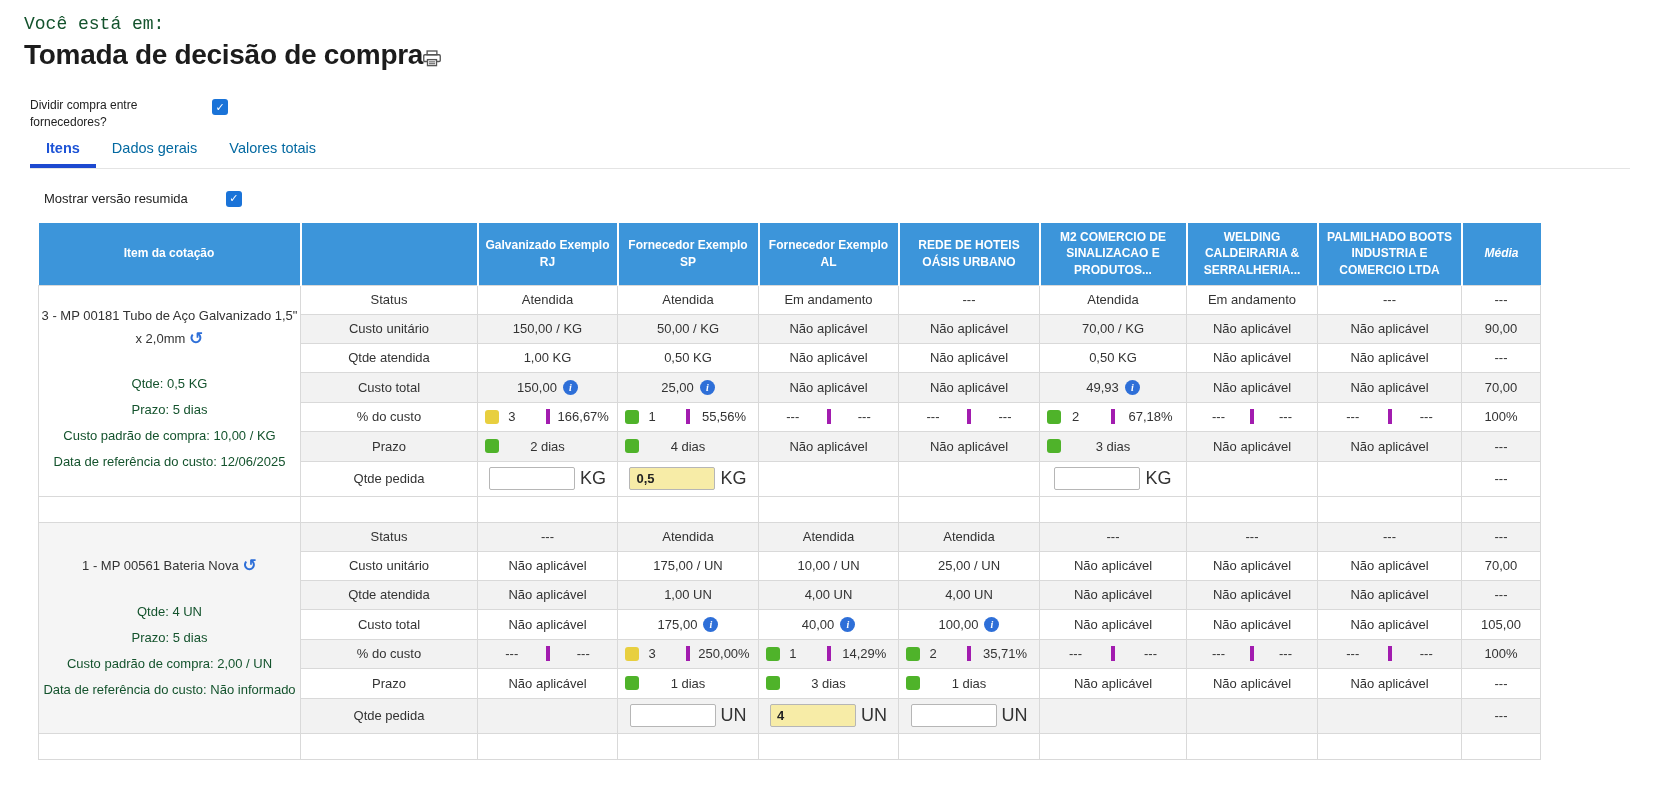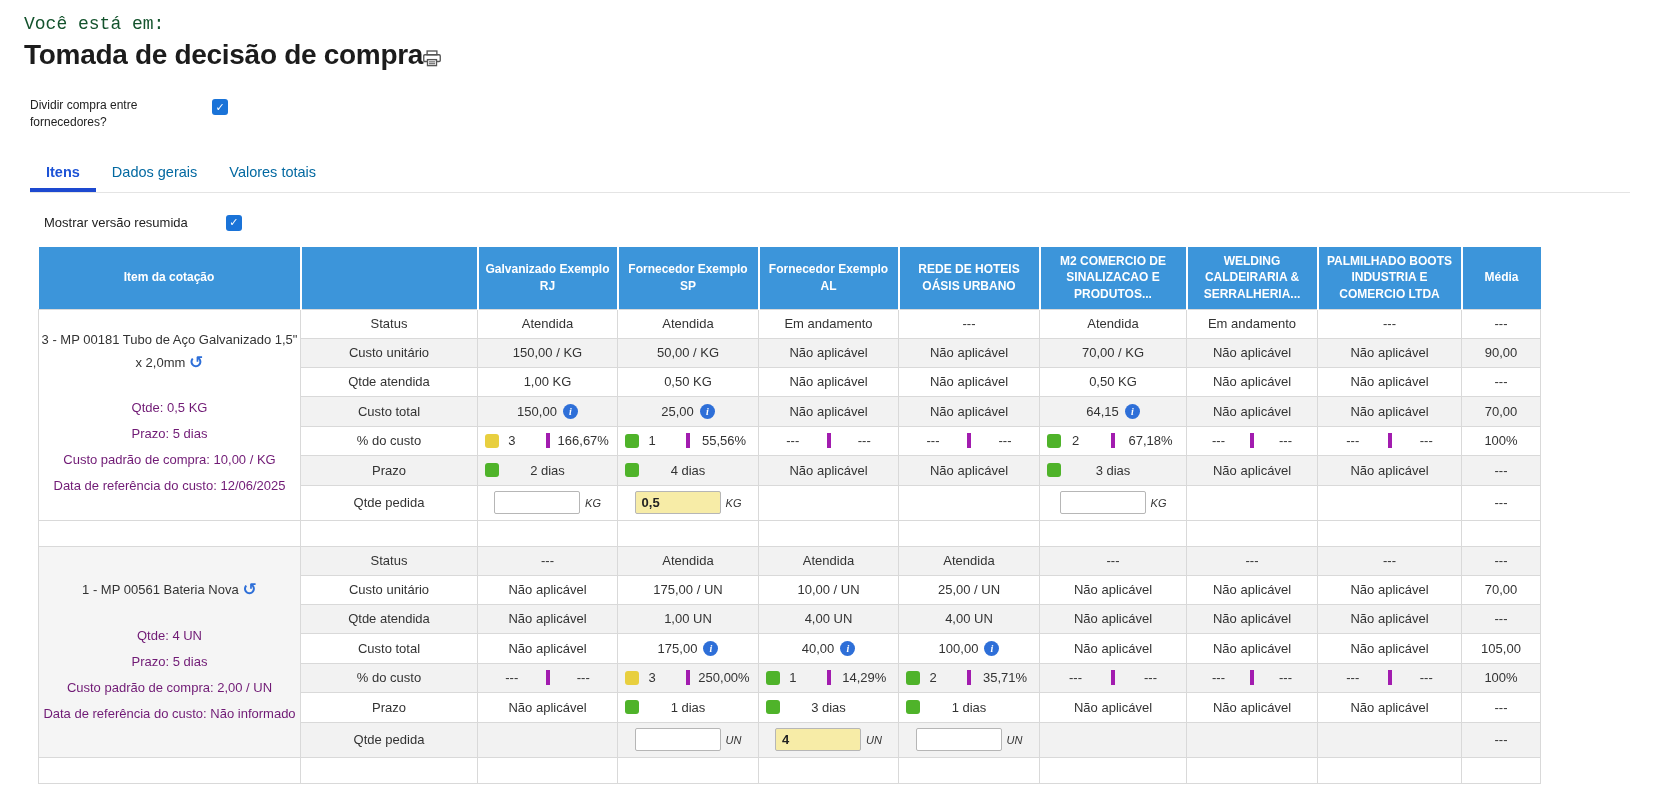--- a/index.html
+++ b/index.html
@@ -10,41 +10,41 @@
   .title-row{display:flex;align-items:center;gap:0;margin-top:5px;}
   .page-title{font-size:28px;font-weight:700;color:#1c1c1c;letter-spacing:-0.3px;}
   .printer-btn{background:none;border:none;cursor:pointer;padding:0;margin-top:6px;line-height:0;}
 
   .split-row{display:flex;align-items:flex-start;margin-top:26px;margin-left:6px;}
   .split-label{font-size:12px;color:#222;width:150px;line-height:1.45;}
   .checkbox{width:16px;height:16px;border-radius:3px;background:#1a73d8;color:#fff;display:inline-flex;
             align-items:center;justify-content:center;font-size:11px;font-weight:700;cursor:pointer;flex:0 0 auto;}
   .split-row .checkbox{margin-left:32px;margin-top:2px;}
 
-  .tabs{display:flex;margin-top:24px;margin-left:6px;border-bottom:1px solid #e4e4e4;width:1600px;}
+  .tabs{display:flex;margin-left:6px;border-bottom:1px solid #e4e4e4;width:1600px;}
   .tab{font-size:14.5px;color:#0369a1;padding:8px 16px 12px;cursor:pointer;}
   .tab.active{color:#1d53d6;font-weight:700;border-bottom:4px solid #1d49d0;padding-bottom:8px;}
 
   .resumida-row{display:flex;align-items:center;margin-top:22px;margin-left:20px;}
   .resumida-label{font-size:13px;color:#222;}
   .resumida-row .checkbox{margin-left:38px;}
 
   .grid-wrap{margin-top:16px;margin-left:14px;}
   table.grid{border-collapse:collapse;table-layout:fixed;width:1502px;}
   table.grid td{border:1px solid #d9d9d9;font-size:13px;color:#333;text-align:center;vertical-align:middle;padding:0;overflow:hidden;}
   thead th{background:#3c95da;color:#fff;font-weight:700;font-size:12px;border:none;border-right:2px solid #fff;
            height:62px;padding:0 6px;line-height:1.4;}
-  thead th:last-child{border-right:none;}
+  thead th:last-child{border-right:none;font-style:italic;}
   tr.stripe-b td{background:#f2f2f2;}
   tr.stripe-a td{background:#ffffff;}
   td.item-td{vertical-align:top;padding:10px 10px 0;line-height:1.5;}
   td.item-td.item-a{background:#ffffff !important;margin-left:48px;}
   td.item-td.item-b{background:#f5f5f5 !important;}
   .item-title{font-size:13px;color:#333;margin-bottom:20px;}
-  .item-detail{font-size:13px;line-height:26px;color:#701a75;}
+  .item-detail{font-size:13px;line-height:26px;color:#14532d;}
   .history{color:#2e6fd8;font-weight:700;font-size:17px;margin-left:4px;cursor:pointer;vertical-align:-1px;display:inline-block;}
 
   .sq{width:14px;height:14px;border-radius:3px;display:inline-block;flex:0 0 auto;}
   .sq.green{background:#4fb32a;}
   .sq.yellow{background:#e8cf3f;}
 
   .split{display:flex;height:100%;align-items:stretch;}
   .split .half{flex:1;display:flex;align-items:center;justify-content:center;position:relative;}
   .split .half.l .sq{position:absolute;left:7px;}
   .split .half.r{border-left:4px solid #a21caf;}
@@ -54,21 +54,21 @@
 
   .total-flex{display:flex;align-items:center;justify-content:center;gap:6px;height:100%;}
   .info-badge{display:inline-flex;width:15px;height:15px;border-radius:50%;background:#2e6fd8;color:#fff;
               font-size:10px;font-weight:700;font-style:italic;align-items:center;justify-content:center;
               font-family:"Liberation Serif","DejaVu Serif",serif;cursor:pointer;}
 
   .input-group{display:flex;align-items:center;justify-content:center;gap:5px;height:100%;}
   input.qty{width:86px;height:23px;border:1px solid #b6b6b6;border-radius:2px;background:#fff;
             font-family:"Liberation Sans","DejaVu Sans",sans-serif;font-size:13px;padding:0 6px;box-sizing:border-box;color:#222;}
   input.qty.filled{background:#f7eca7;font-weight:700;}
-  .unit{font-size:11px;color:#333;font-style:italic;}
+  .unit{font-size:18px;color:#333;}
 </style>
 </head>
 <body>
 
 <div class="page">
 
   <div class="breadcrumb">Você está em:</div>
 
   <div class="title-row">
     <span class="page-title">Tomada de decisão de compra</span>
@@ -179,21 +179,21 @@
             <td>
               <div class="total-flex">
                 <span>25,00</span>
                 <span class="info-badge">i</span>
               </div>
             </td>
             <td>Não aplicável</td>
             <td>Não aplicável</td>
             <td>
               <div class="total-flex">
-                <span>64,15</span>
+                <span>49,93</span>
                 <span class="info-badge">i</span>
               </div>
             </td>
             <td>Não aplicável</td>
             <td>Não aplicável</td>
             <td>70,00</td>
           </tr>
           <tr class="stripe-a" style="height: 29px;">
             <td>% do custo</td>
             <td>

